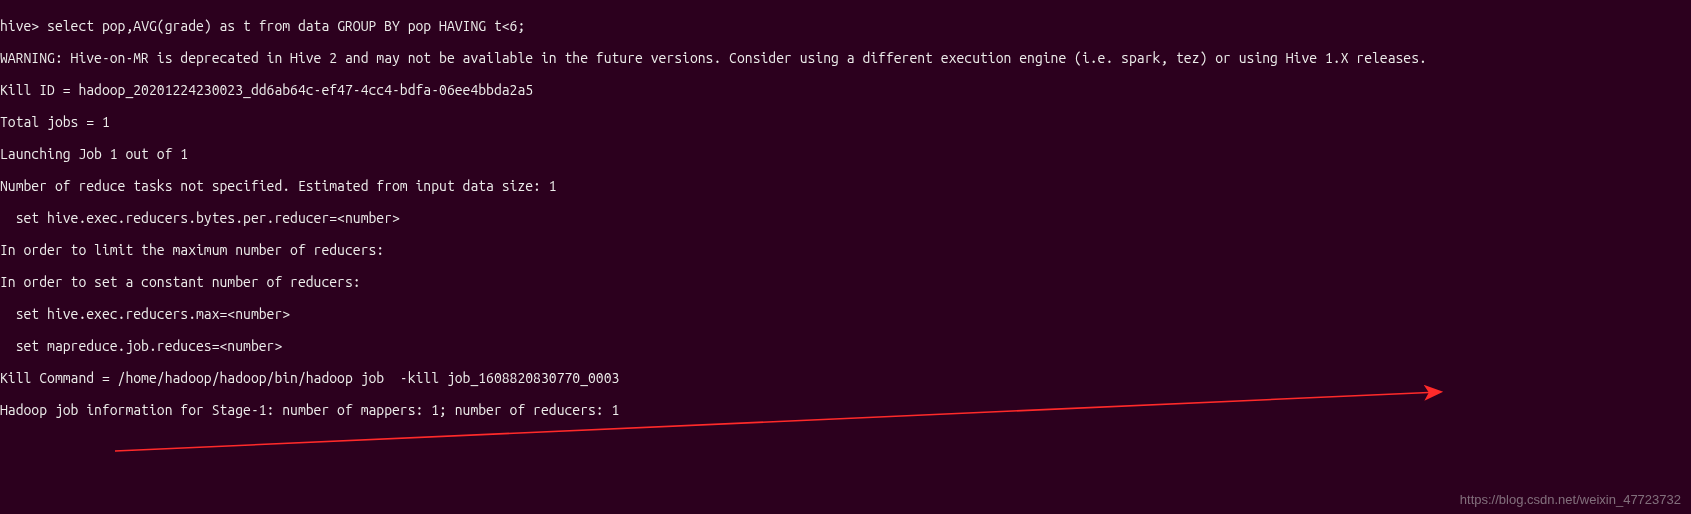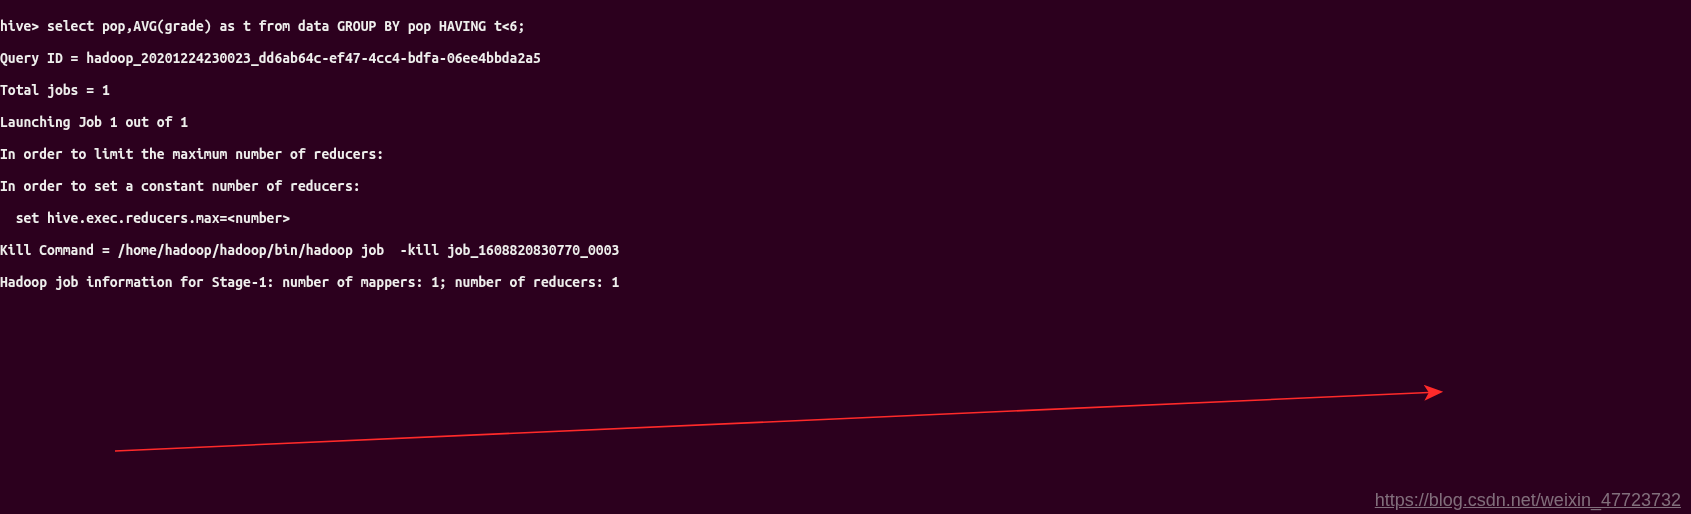--- a/index.html
+++ b/index.html
@@ -14,51 +14,53 @@
     overflow: hidden;
     position: relative;
   }
   .terminal {
     white-space: pre;
     color: #eeeeec;
     padding: 2px 0 0 0;
   }
   .line {
     display: block;
-    font-weight: bold;
   }
   .watermark {
     position: absolute;
     right: 10px;
     bottom: 6px;
     color: rgba(200,200,200,0.55);
     font-family: Arial, sans-serif;
-    font-size: 18px;
-    text-decoration: underline;
+    font-size: 13px;
   }
   svg.arrow {
     position: absolute;
     left: 0;
     top: 0;
     width: 1691px;
     height: 514px;
     pointer-events: none;
   }
 </style>
 </head>
 <body>
 
 <div class="terminal">
 <span class="line"><span>hive&gt; </span><span>select pop,AVG(grade) as t from data GROUP BY pop HAVING t&lt;6;</span></span>
-<span class="line">Query ID = hadoop_20201224230023_dd6ab64c-ef47-4cc4-bdfa-06ee4bbda2a5</span>
+<span class="line">WARNING: Hive-on-MR is deprecated in Hive 2 and may not be available in the future versions. Consider using a different execution engine (i.e. spark, tez) or using Hive 1.X releases.</span>
+<span class="line">Kill ID = hadoop_20201224230023_dd6ab64c-ef47-4cc4-bdfa-06ee4bbda2a5</span>
 <span class="line">Total jobs = 1</span>
 <span class="line">Launching Job 1 out of 1</span>
+<span class="line">Number of reduce tasks not specified. Estimated from input data size: 1</span>
+<span class="line">  set hive.exec.reducers.bytes.per.reducer=&lt;number&gt;</span>
 <span class="line">In order to limit the maximum number of reducers:</span>
 <span class="line">In order to set a constant number of reducers:</span>
 <span class="line">  set hive.exec.reducers.max=&lt;number&gt;</span>
+<span class="line">  set mapreduce.job.reduces=&lt;number&gt;</span>
 <span class="line">Kill Command = /home/hadoop/hadoop/bin/hadoop job  -kill job_1608820830770_0003</span>
 <span class="line">Hadoop job information for Stage-1: number of mappers: 1; number of reducers: 1</span>
 
 
 
 
 
 
 
 

